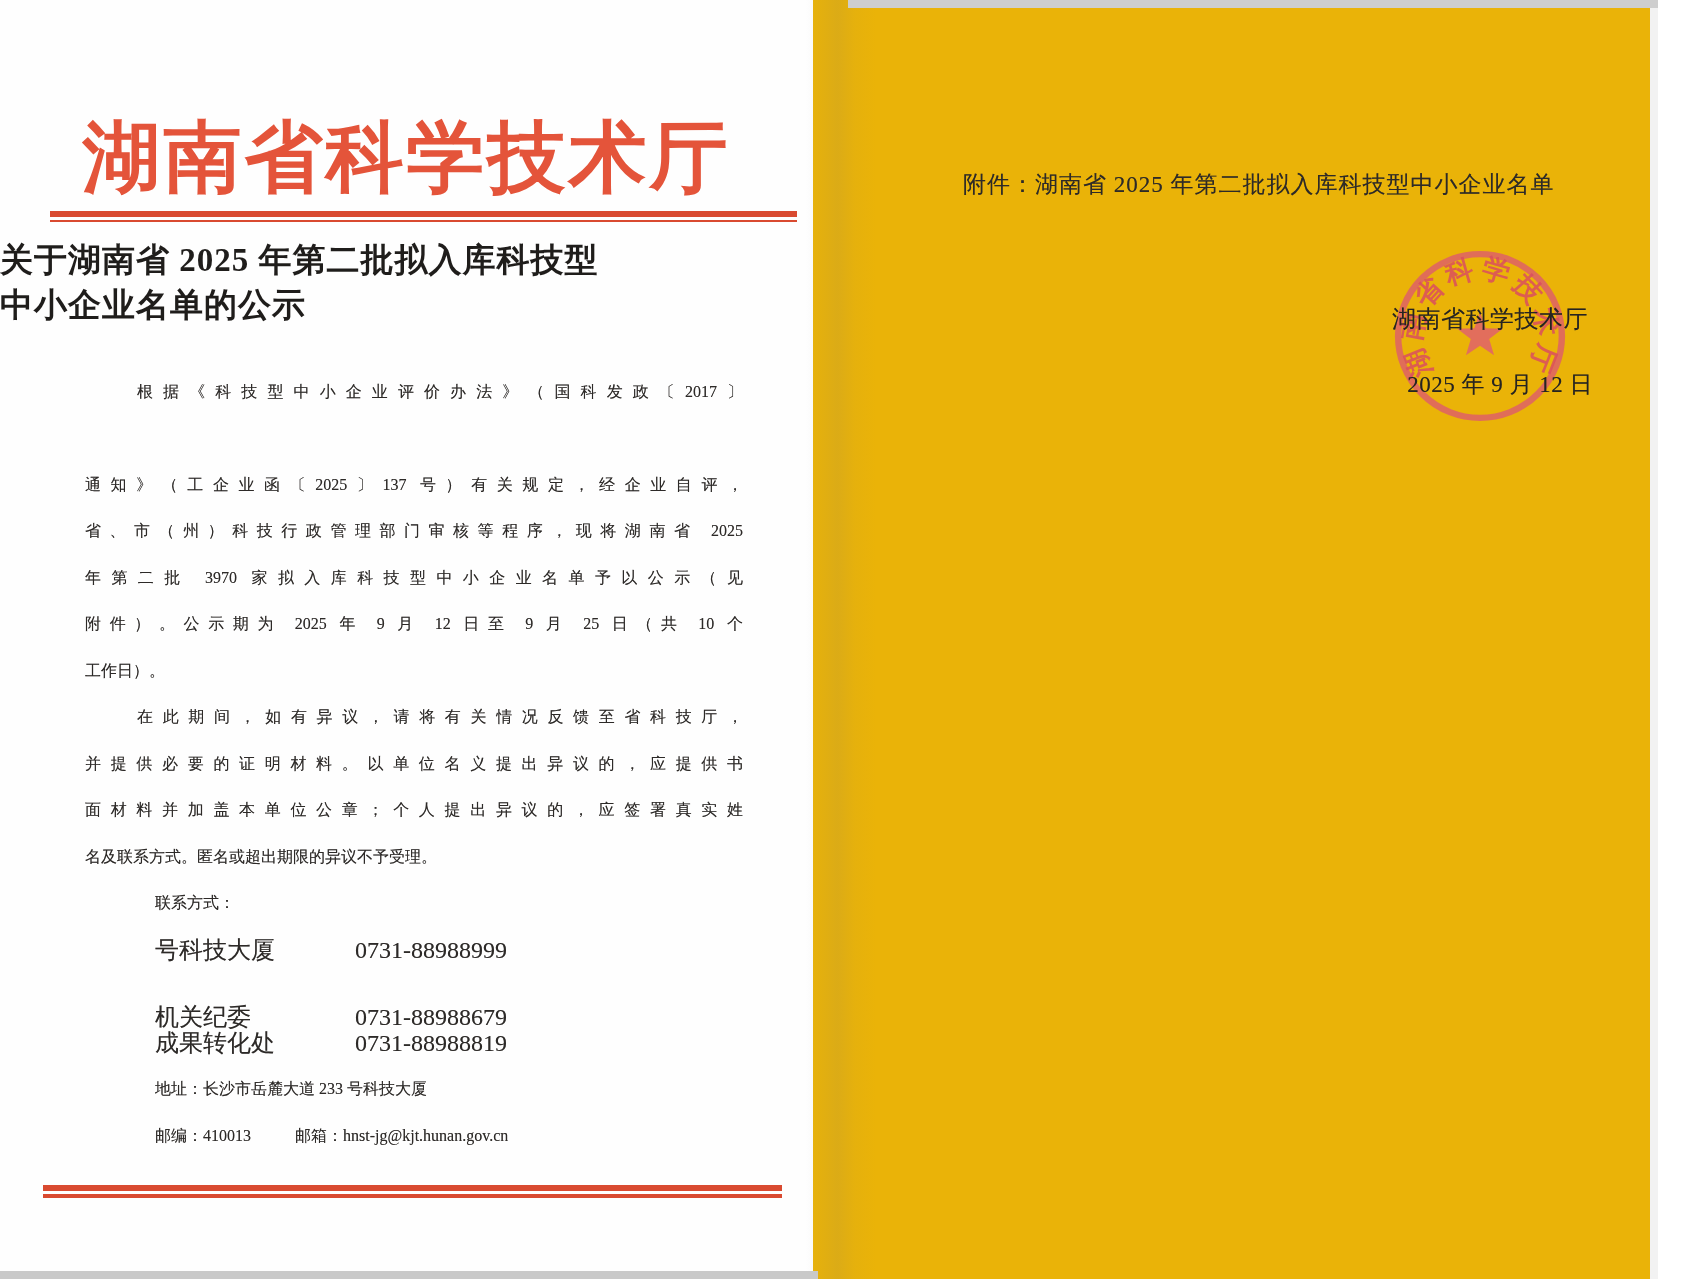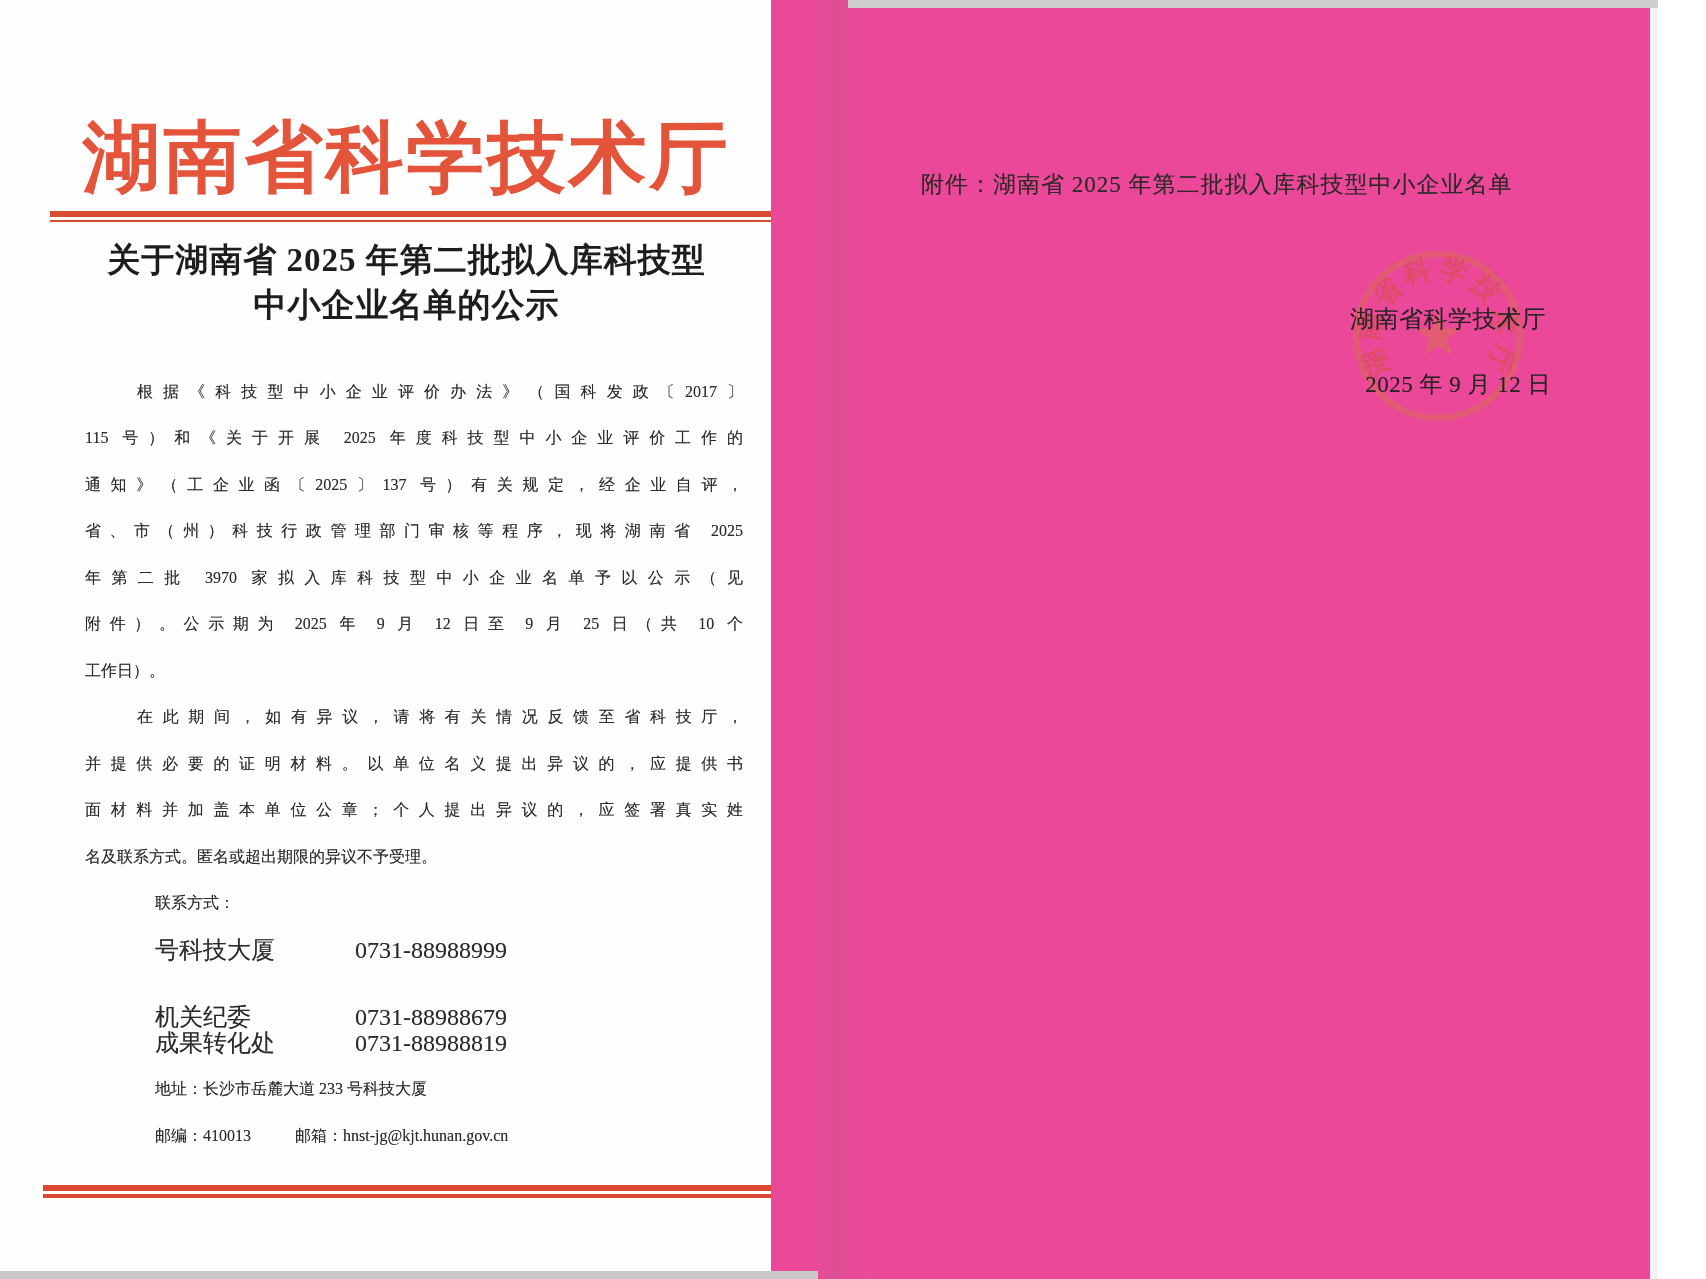--- a/index.html
+++ b/index.html
@@ -3,37 +3,37 @@
 <meta charset="utf-8">
 <style>
   html,body{margin:0;padding:0;background:#ffffff;}
   .scan{
     position:relative;width:1658px;height:1279px;overflow:hidden;
     background:#ffffff;
     font-family:"Liberation Serif","DejaVu Serif",serif;
   }
   .page{position:absolute;top:0;height:1279px;}
   .page-left{left:0;width:813px;background:#fefefe;}
-  .page-right{left:771px;width:893px;background:#ec4899;}
+  .page-right{left:813px;width:893px;background:#eab308;}
 
   
   .letterhead{
     position:absolute;top:116px;left:0;width:813px;
     text-align:center;font-size:78px;font-weight:bold;letter-spacing:3px;
     color:#e4543a;line-height:84px;white-space:nowrap;
   }
   .rule{position:absolute;background:#d94a30;}
   .rule-top-thick{top:211px;left:50px;width:747px;height:6px;}
   .rule-top-thin{top:220px;left:50px;width:747px;height:2px;}
   .rule-bot-a{top:1185px;left:43px;width:739px;height:6px;}
   .rule-bot-b{top:1194px;left:43px;width:739px;height:4px;}
 
   
   .title-line{
-    position:absolute;left:0;width:813px;text-align:center;
+    position:absolute;left:0;width:813px;
     font-size:33px;font-weight:bold;color:#1f1d1b;line-height:40px;
     letter-spacing:1px;white-space:nowrap;
   }
   .t1{top:240px;}
   .t2{top:285px;}
 
   
   .bl{
     position:absolute;left:85px;width:658px;height:46px;
     font-size:16px;color:#2d2a28;line-height:46px;white-space:nowrap;
@@ -84,21 +84,20 @@
 
   <div class="page page-left">
     <div class="letterhead">湖南省科学技术厅</div>
     <div class="rule rule-top-thick"></div>
     <div class="rule rule-top-thin"></div>
 
     <div class="title-line t1">关于湖南省 2025 年第二批拟入库科技型</div>
     <div class="title-line t2">中小企业名单的公示</div>
 
     <div class="bl fill ind" style="top:369px">根据《科技型中小企业评价办法》（国科发政〔2017〕</div>
-    <div class="bl fill" style="top:415px">115 号）和《关于开展 2025 年度科技型中小企业评价工作的</div>
     <div class="bl fill" style="top:462px">通知》（工企业函〔2025〕137 号）有关规定，经企业自评，</div>
     <div class="bl fill" style="top:508px">省、市（州）科技行政管理部门审核等程序，现将湖南省 2025</div>
     <div class="bl fill" style="top:555px">年第二批 3970 家拟入库科技型中小企业名单予以公示（见</div>
     <div class="bl fill" style="top:601px">附件）。公示期为 2025 年 9 月 12 日至 9 月 25 日（共 10 个</div>
     <div class="bl" style="top:648px">工作日）。</div>
     <div class="bl fill ind" style="top:694px">在此期间，如有异议，请将有关情况反馈至省科技厅，</div>
     <div class="bl fill" style="top:787px">面材料并加盖本单位公章；个人提出异议的，应签署真实姓</div>
     <div class="bl fill" style="top:741px">并提供必要的证明材料。以单位名义提出异议的，应提供书</div>
     <div class="bl" style="top:834px">名及联系方式。匿名或超出期限的异议不予受理。</div>
     <div class="bl ind2" style="top:880px">联系方式：</div>

